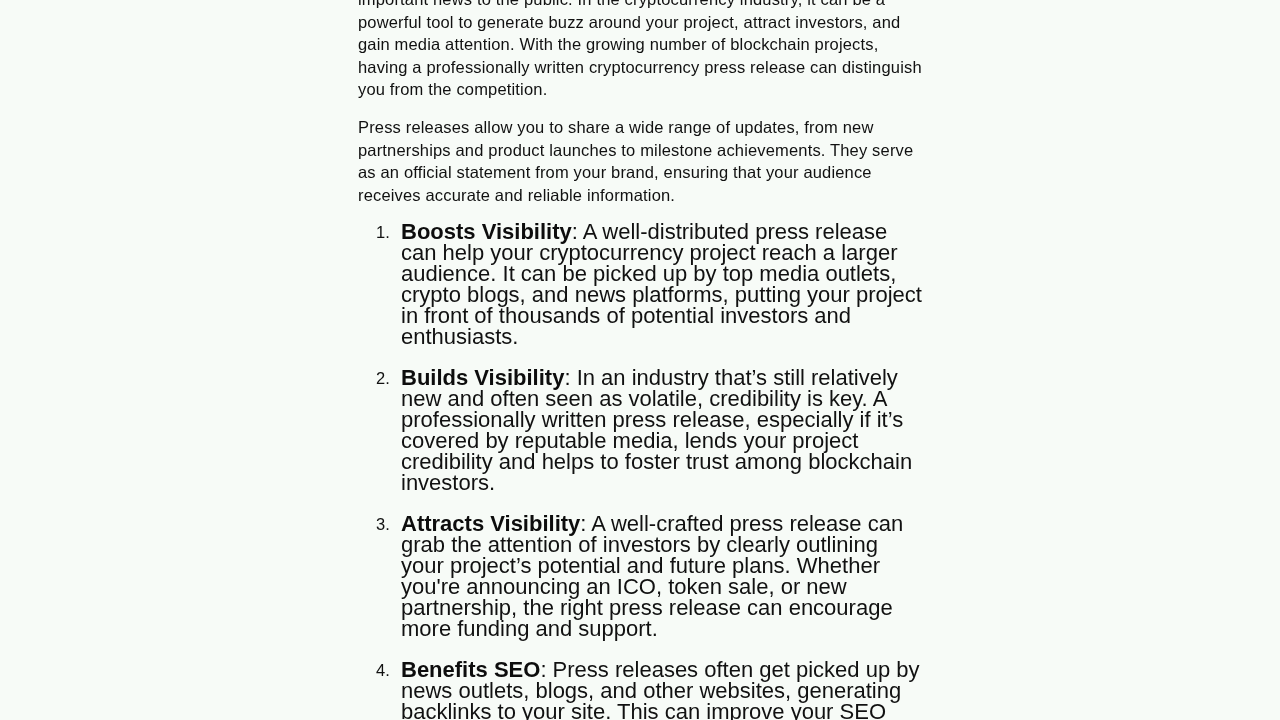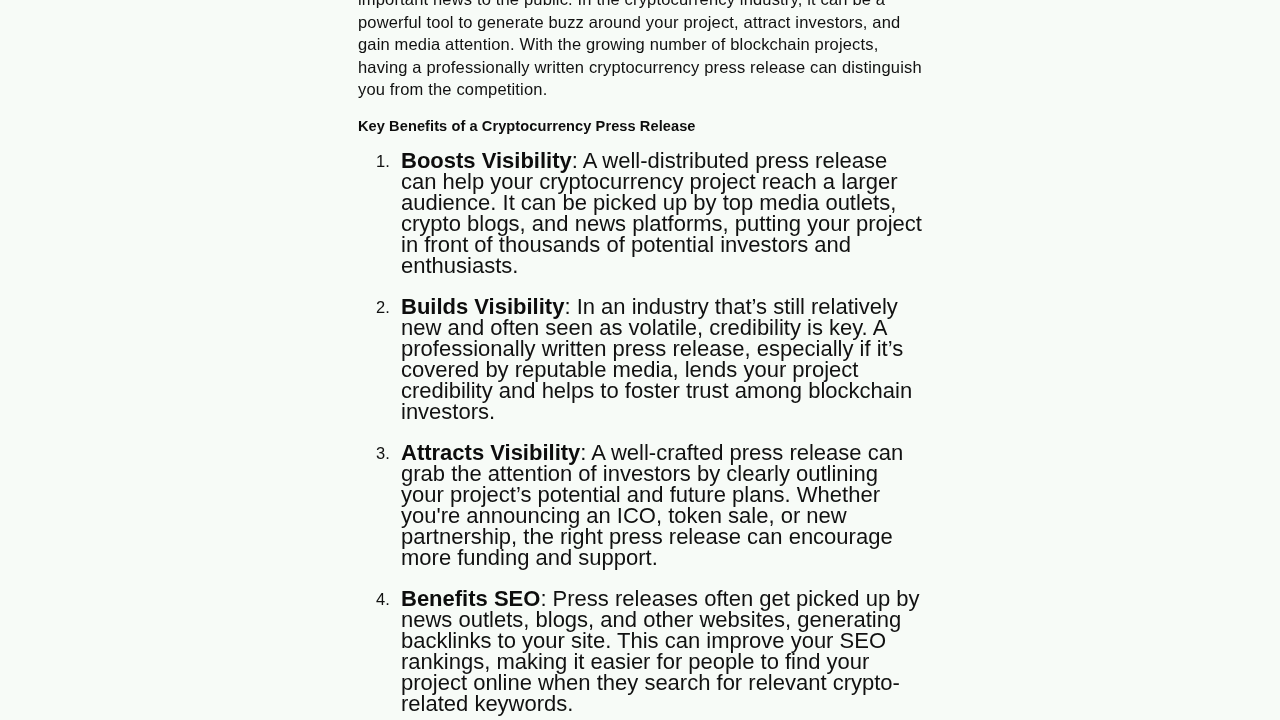--- a/index.html
+++ b/index.html
@@ -82,22 +82,22 @@
   }
 </style>
 </head>
 <body>
 
 <div class="page">
   <article class="article">
 
     <p class="para">important news to the public. In the cryptocurrency industry, it can be a powerful tool to generate buzz around your project, attract investors, and gain media attention. With the growing number of blockchain projects, having a professionally written cryptocurrency press release can distinguish you from the competition.</p>
 
+    <p class="para">Press releases allow you to share a wide range of updates, from new partnerships and product launches to milestone achievements. They serve as an official statement from your brand, ensuring that your audience receives accurate and reliable information.</p>
 
-    <h3 class="section-heading">Key Benefits of a Cryptocurrency Press Release</h3>
 
     <ol class="benefits">
       <li>
         <span class="term">Boosts Visibility</span><span class="sep">: </span><span class="body">A well-distributed press release can help your cryptocurrency project reach a larger audience. It can be picked up by top media outlets, crypto blogs, and news platforms, putting your project in front of thousands of potential investors and enthusiasts.</span>
       </li>
       <li>
         <span class="term">Builds Visibility</span><span class="sep">: </span><span class="body">In an industry that’s still relatively new and often seen as volatile, credibility is key. A professionally written press release, especially if it’s covered by reputable media, lends your project credibility and helps to foster trust among blockchain investors.</span>
       </li>
       <li>
         <span class="term">Attracts Visibility</span><span class="sep">: </span><span class="body">A well-crafted press release can grab the attention of investors by clearly outlining your project’s potential and future plans. Whether you're announcing an ICO, token sale, or new partnership, the right press release can encourage more funding and support.</span>

